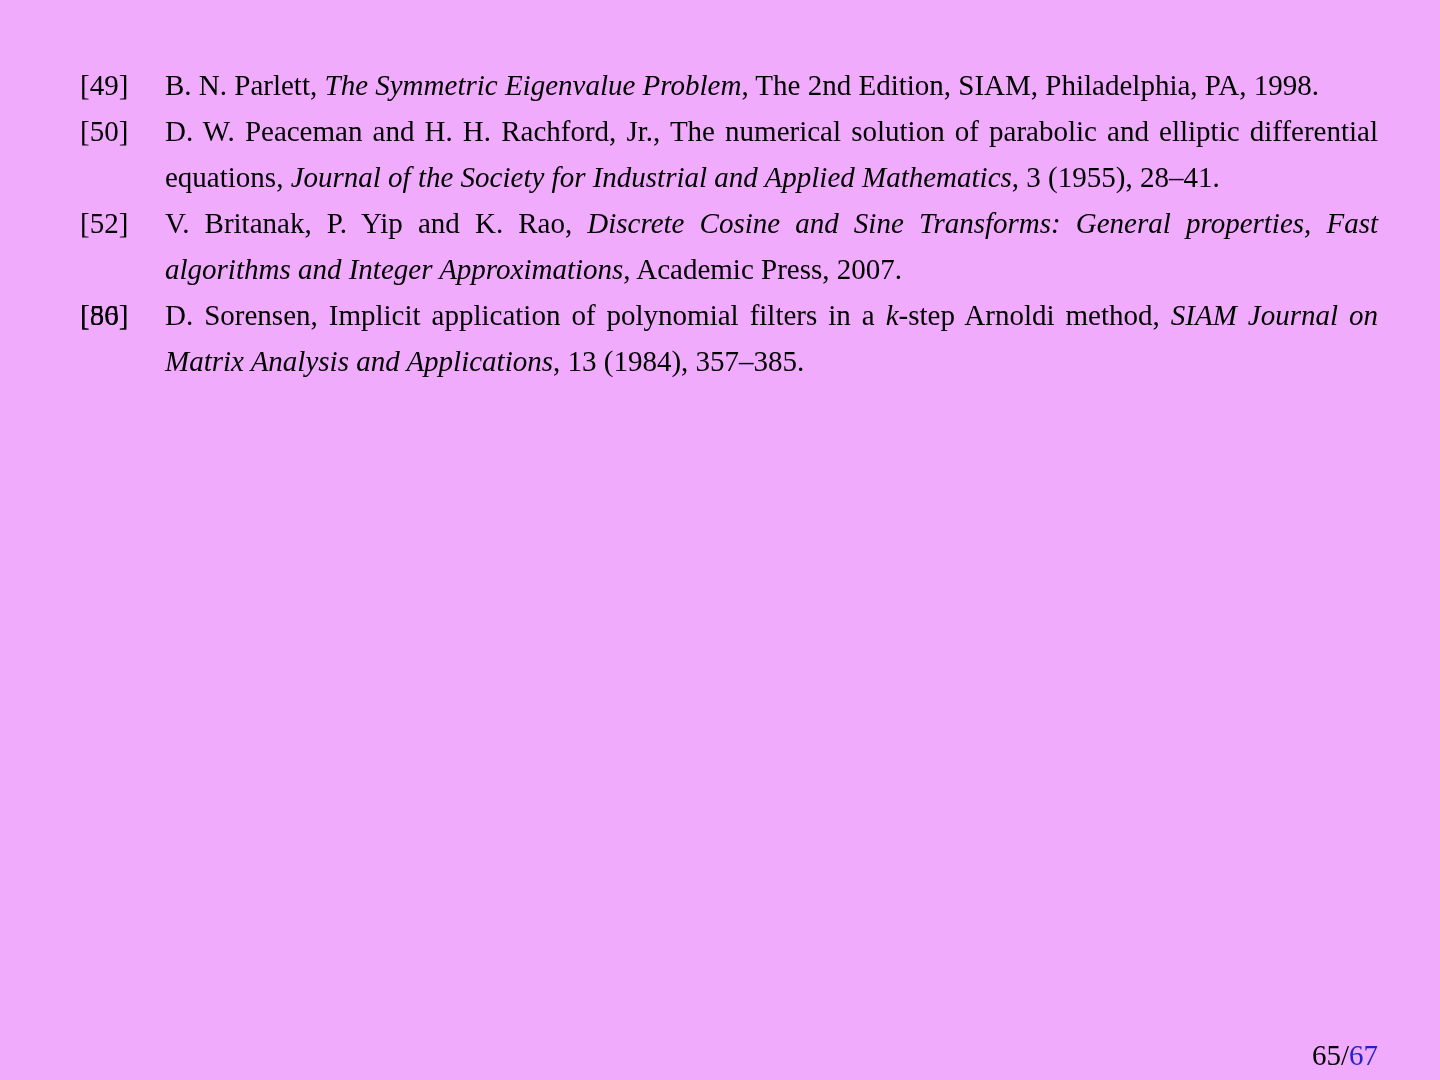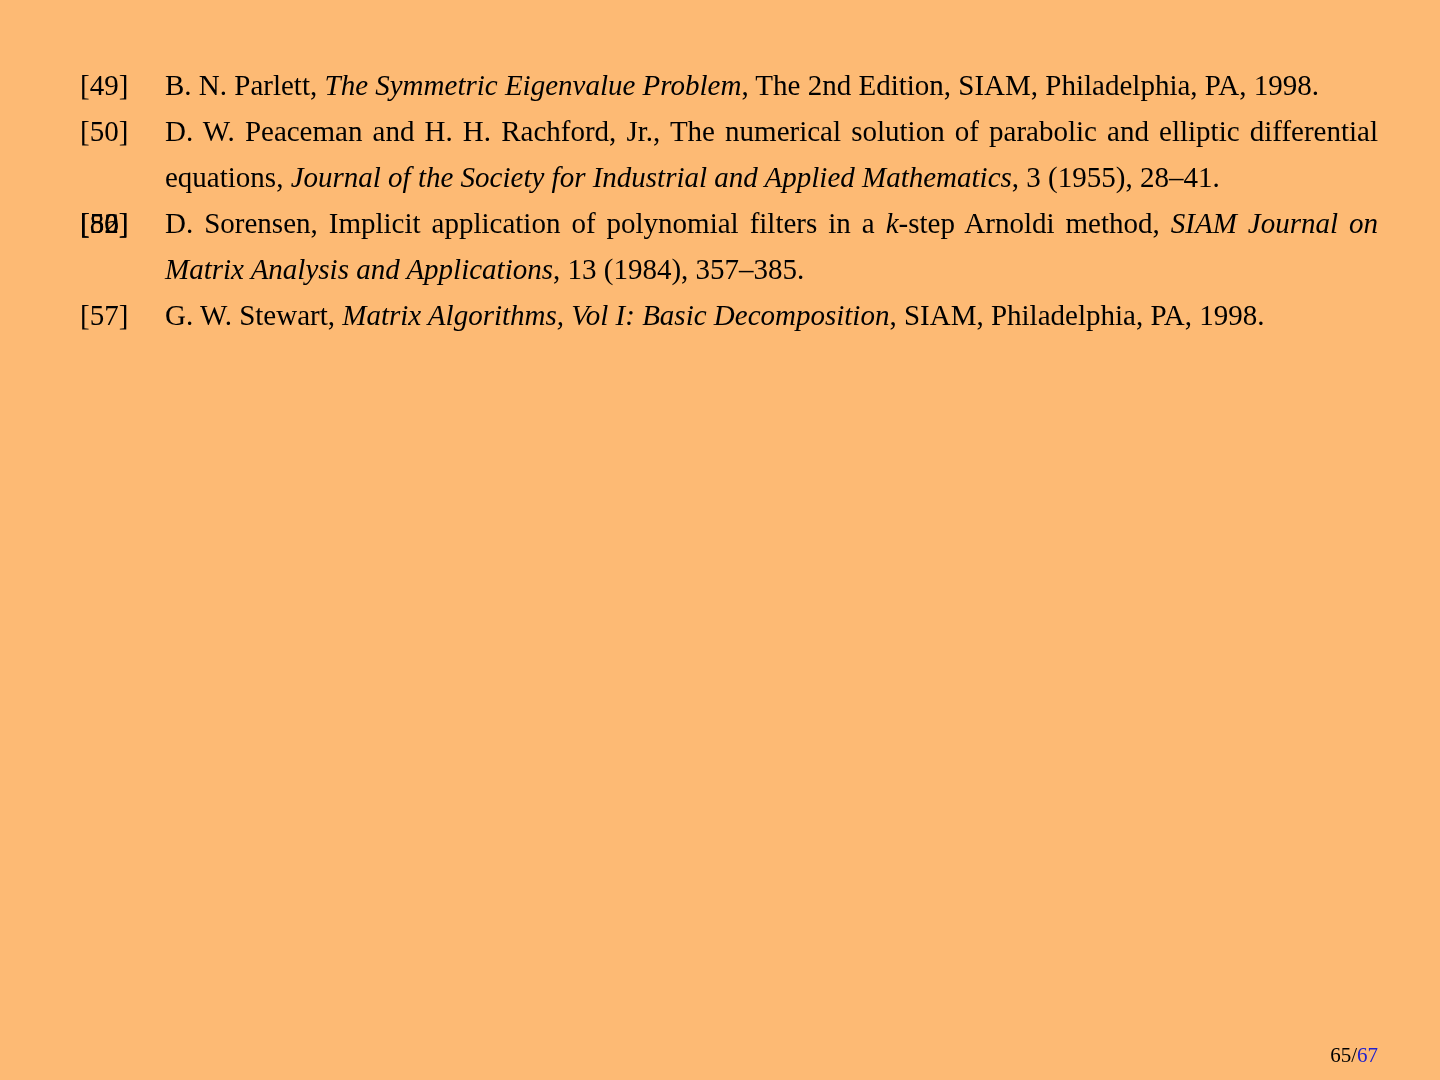--- a/index.html
+++ b/index.html
@@ -11,21 +11,21 @@
     width: 1440px;
     height: 1080px;
     position: relative;
     font-family: "Liberation Serif", "DejaVu Serif", serif;
     color: #000000;
     overflow: hidden;
   }
   .page {
     position: absolute;
     inset: 0;
-    background: #fdba74;
+    background: #f0abfc;
   }
   .references {
     position: absolute;
     top: 62px;
     left: 80px;
     width: 1298px;
   }
   .ref-item {
     position: relative;
     padding-left: 85px;
@@ -40,38 +40,37 @@
     top: 0;
     width: 75px;
     text-align: left;
   }
   .ref-body i {
   }
   .footer {
     position: absolute;
     right: 62px;
     bottom: 8px;
-    font-size: 21px;
+    font-size: 29px;
     line-height: 34px;
     color: #000000;
   }
   .footer .total-link {
     cursor: pointer;
   }
 </style>
 </head>
 <body style="color: rgb(0, 0, 0); background: rgb(255, 255, 255);">
 
 <div class="page">
 
   <div class="references">
 
   <div class="ref-item"><span class="ref-label">[49]</span><span class="ref-body"><span>B. N. Parlett, </span><i>The Symmetric Eigenvalue Problem</i><span>, The 2nd Edition, SIAM, Philadelphia, PA, 1998.</span></span></div>
       <div class="ref-item"><span class="ref-label">[50]</span><span class="ref-body"><span>D. W. Peaceman and H. H. Rachford, Jr., The numerical solution of parabolic and elliptic differential equations, </span><i>Journal of the Society for Industrial and Applied Mathematics</i><span>, 3 (1955), 28–41.</span></span></div>
-      <div class="ref-item"><span class="ref-label">[52]</span></div>
+      <div class="ref-item"><span class="ref-label">[52]</span><span class="ref-body"><span>V. Britanak, P. Yip and K. Rao, </span><i>Discrete Cosine and Sine Transforms: General properties, Fast algorithms and Integer Approximations</i><span>, Academic Press, 2007.</span></span></div>
       <div class="ref-item"><span class="ref-label">[80]</span></div>
       <div class="ref-item"><span class="ref-label">[56]</span><span class="ref-body"><span>D. Sorensen, Implicit application of polynomial filters in a </span><i>k</i><span>-step Arnoldi method, </span><i>SIAM Journal on Matrix Analysis and Applications</i><span>, 13 (1984), 357–385.</span></span></div>
-      <div class="ref-item"><span class="ref-label">[57]</span><span class="ref-body"><span>G. W. Stewart, </span><i>Matrix Algorithms, Vol I: Basic Decomposition</i><span>, SIAM, Philadelphia, PA, 1998.</span></span></div>
     </div>
 
   <div class="footer"><span>65</span><span>/</span><span class="total-link" style="color: rgb(34, 34, 204);">67</span></div>
 
 </div>
 
 </body></html>

